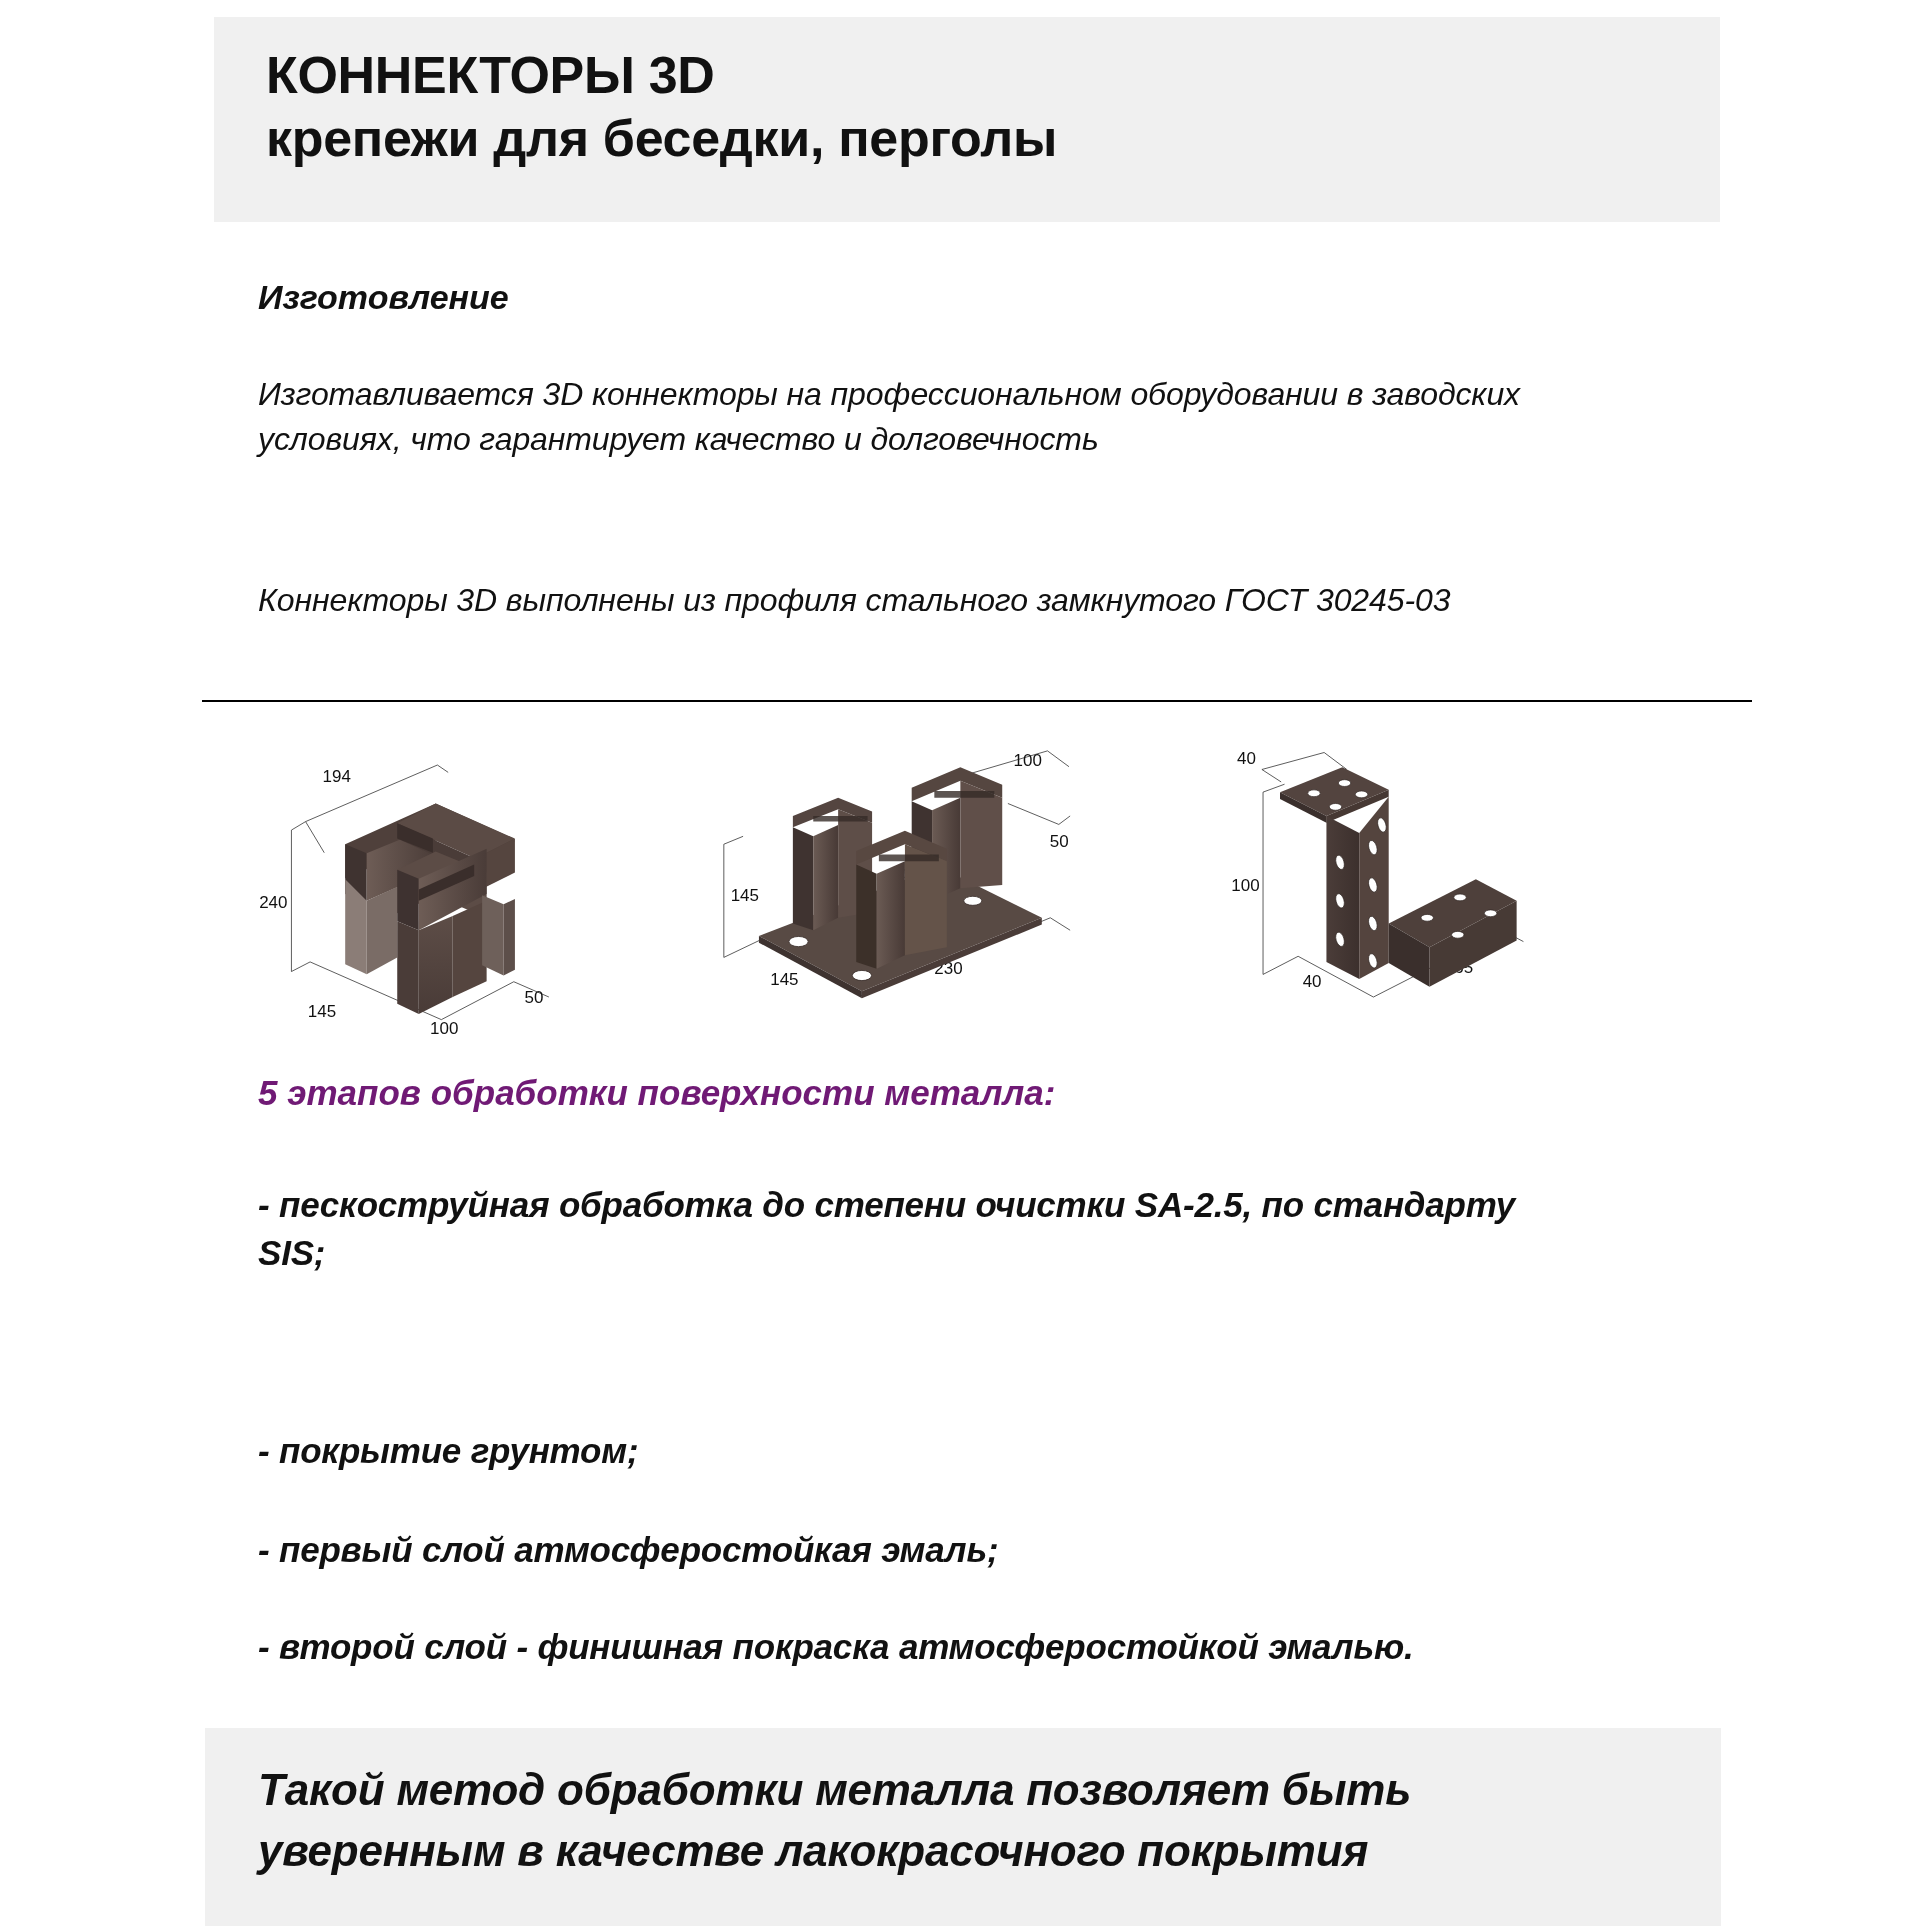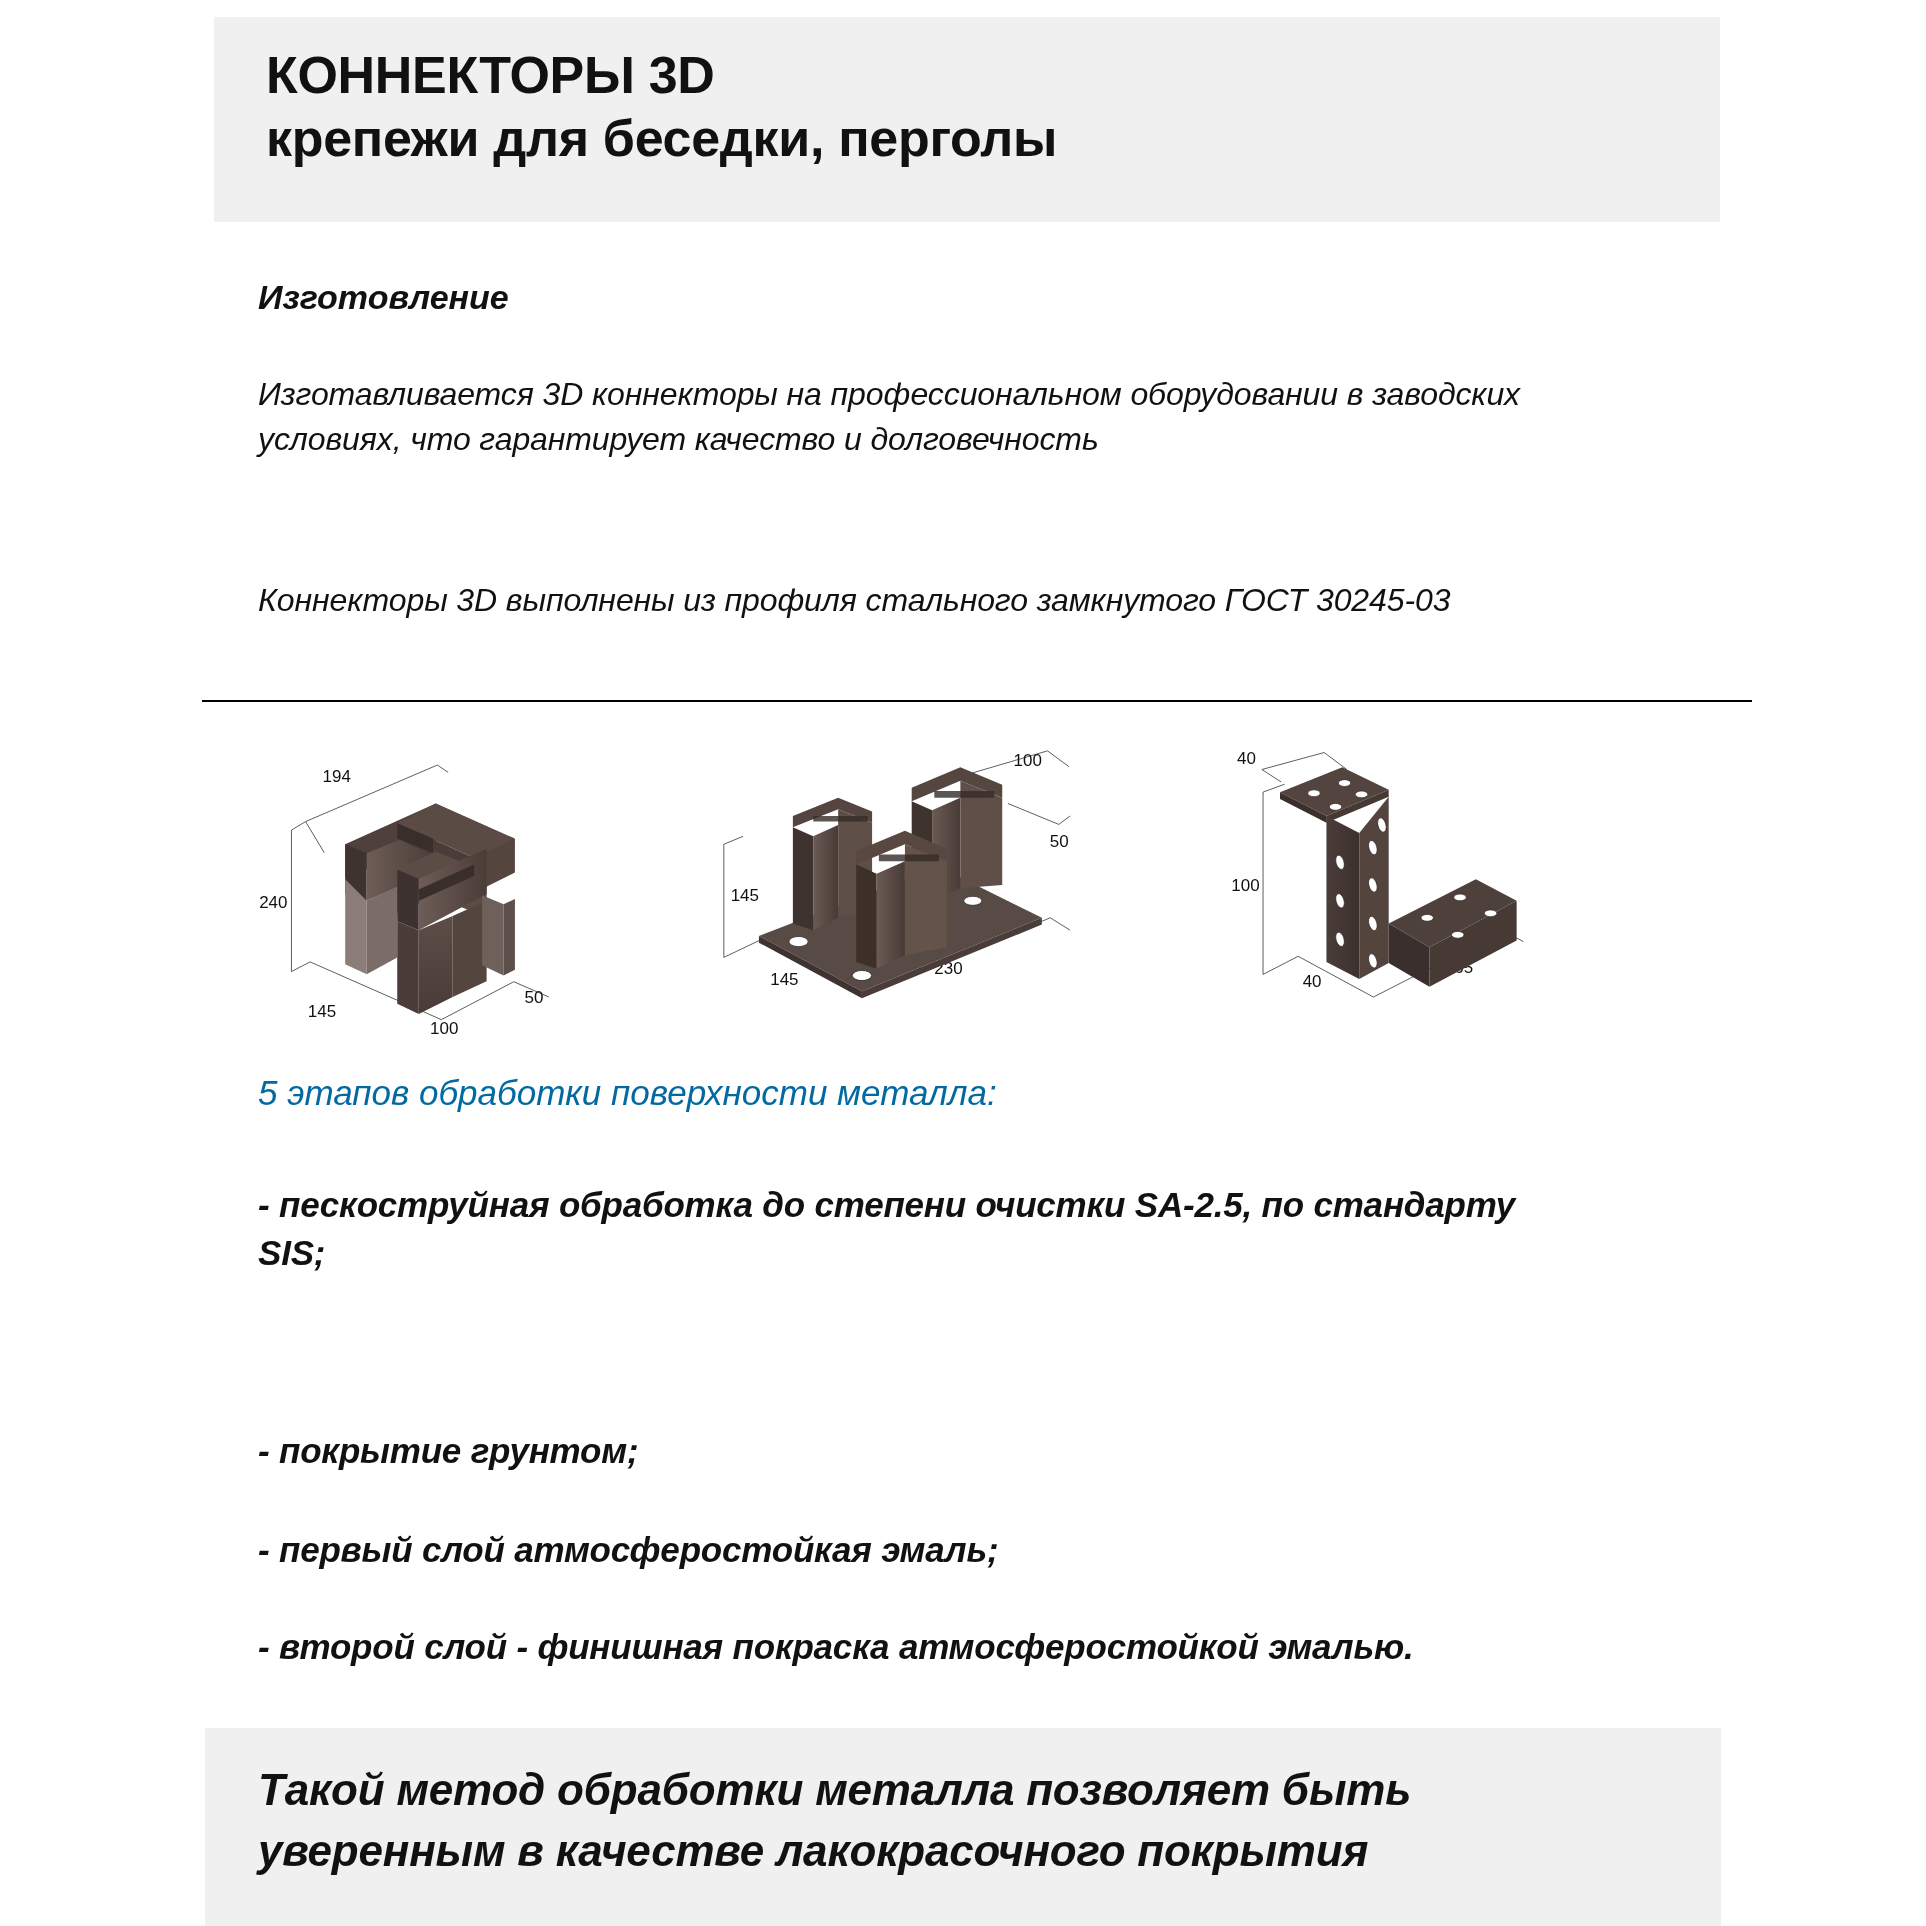--- a/index.html
+++ b/index.html
@@ -97,23 +97,23 @@
   .drawing-3 { left: 980px; width: 453px; }
 
   .drawing svg { display: block; width: 100%; height: 100%; }
 
   
   .list-heading {
     position: absolute;
     left: 258px;
     top: 1073px;
     font-size: 35px;
-    font-weight: normal;
-    font-style: italic;
-    color: #0369a1;
+    font-weight: bold;
+    font-style: italic;
+    color: #701a75;
   }
 
   .bullet {
     position: absolute;
     left: 258px;
     width: 1320px;
     font-size: 35px;
     font-weight: bold;
     font-style: italic;
     line-height: 1.38;

